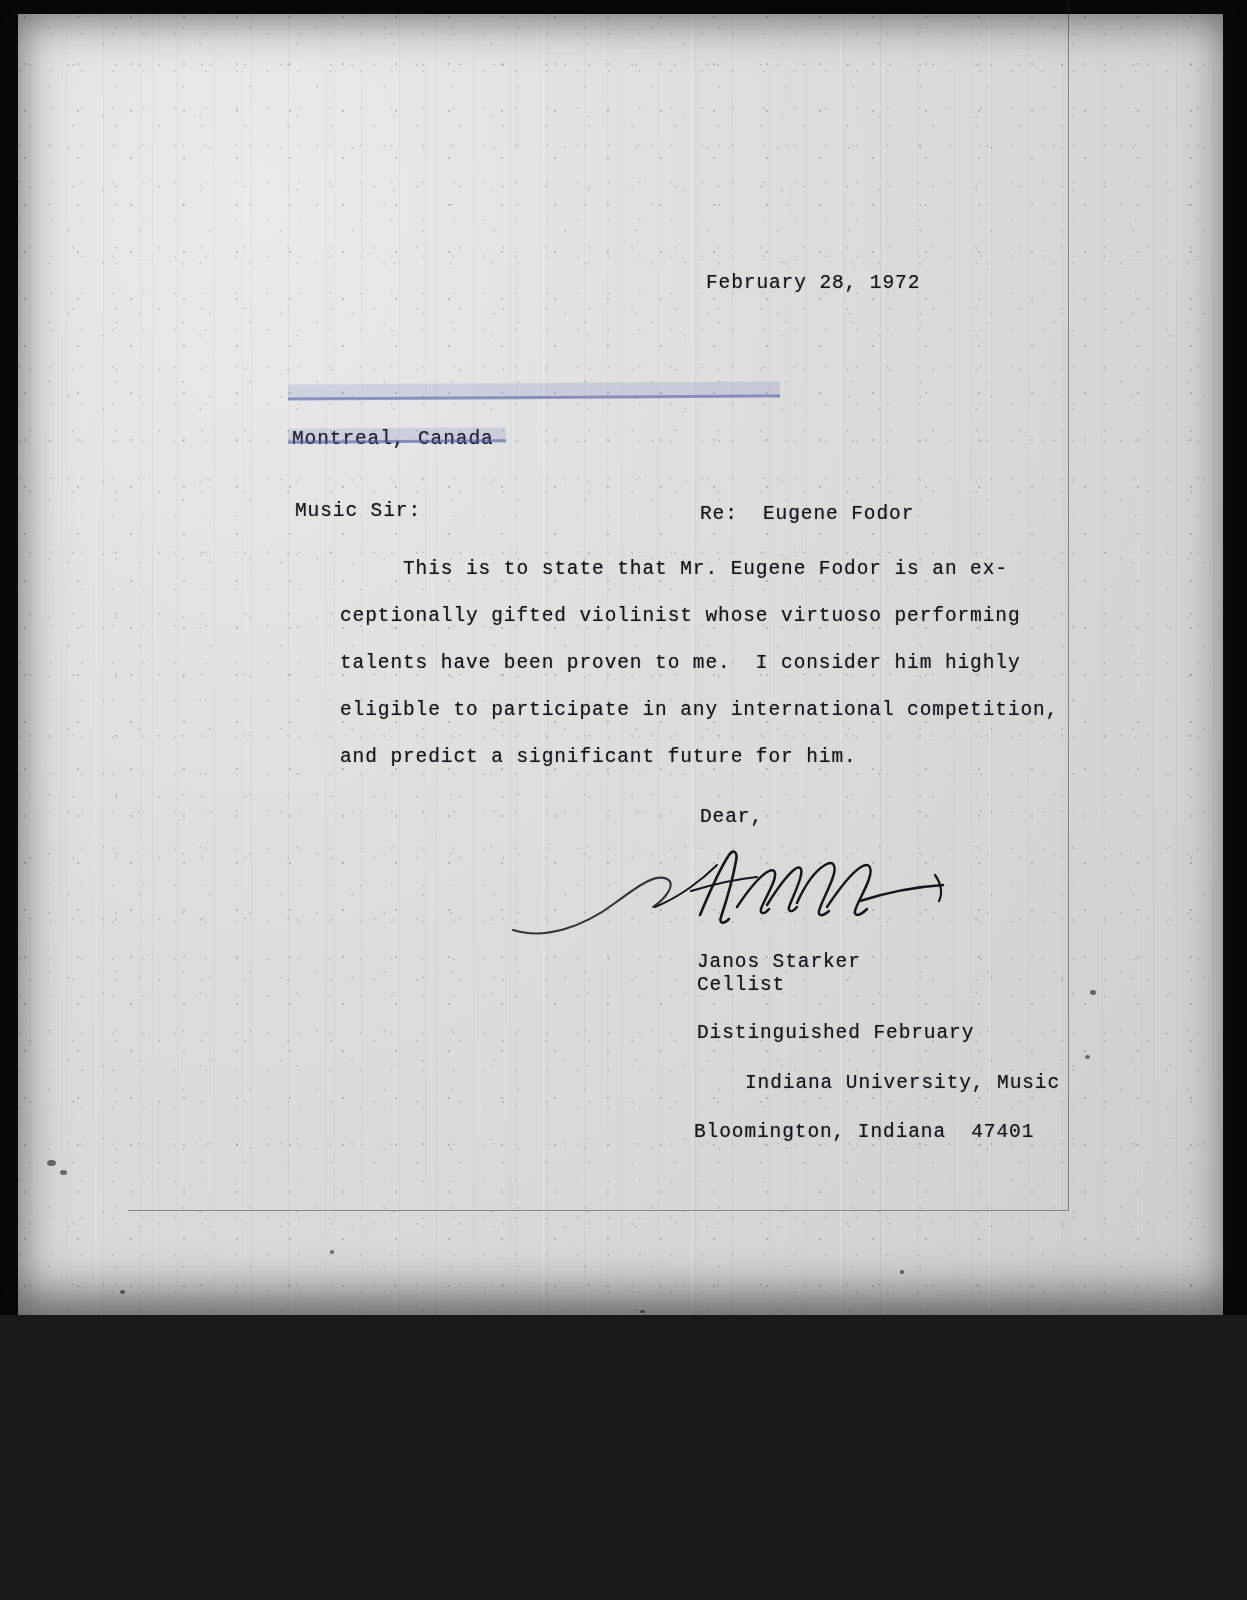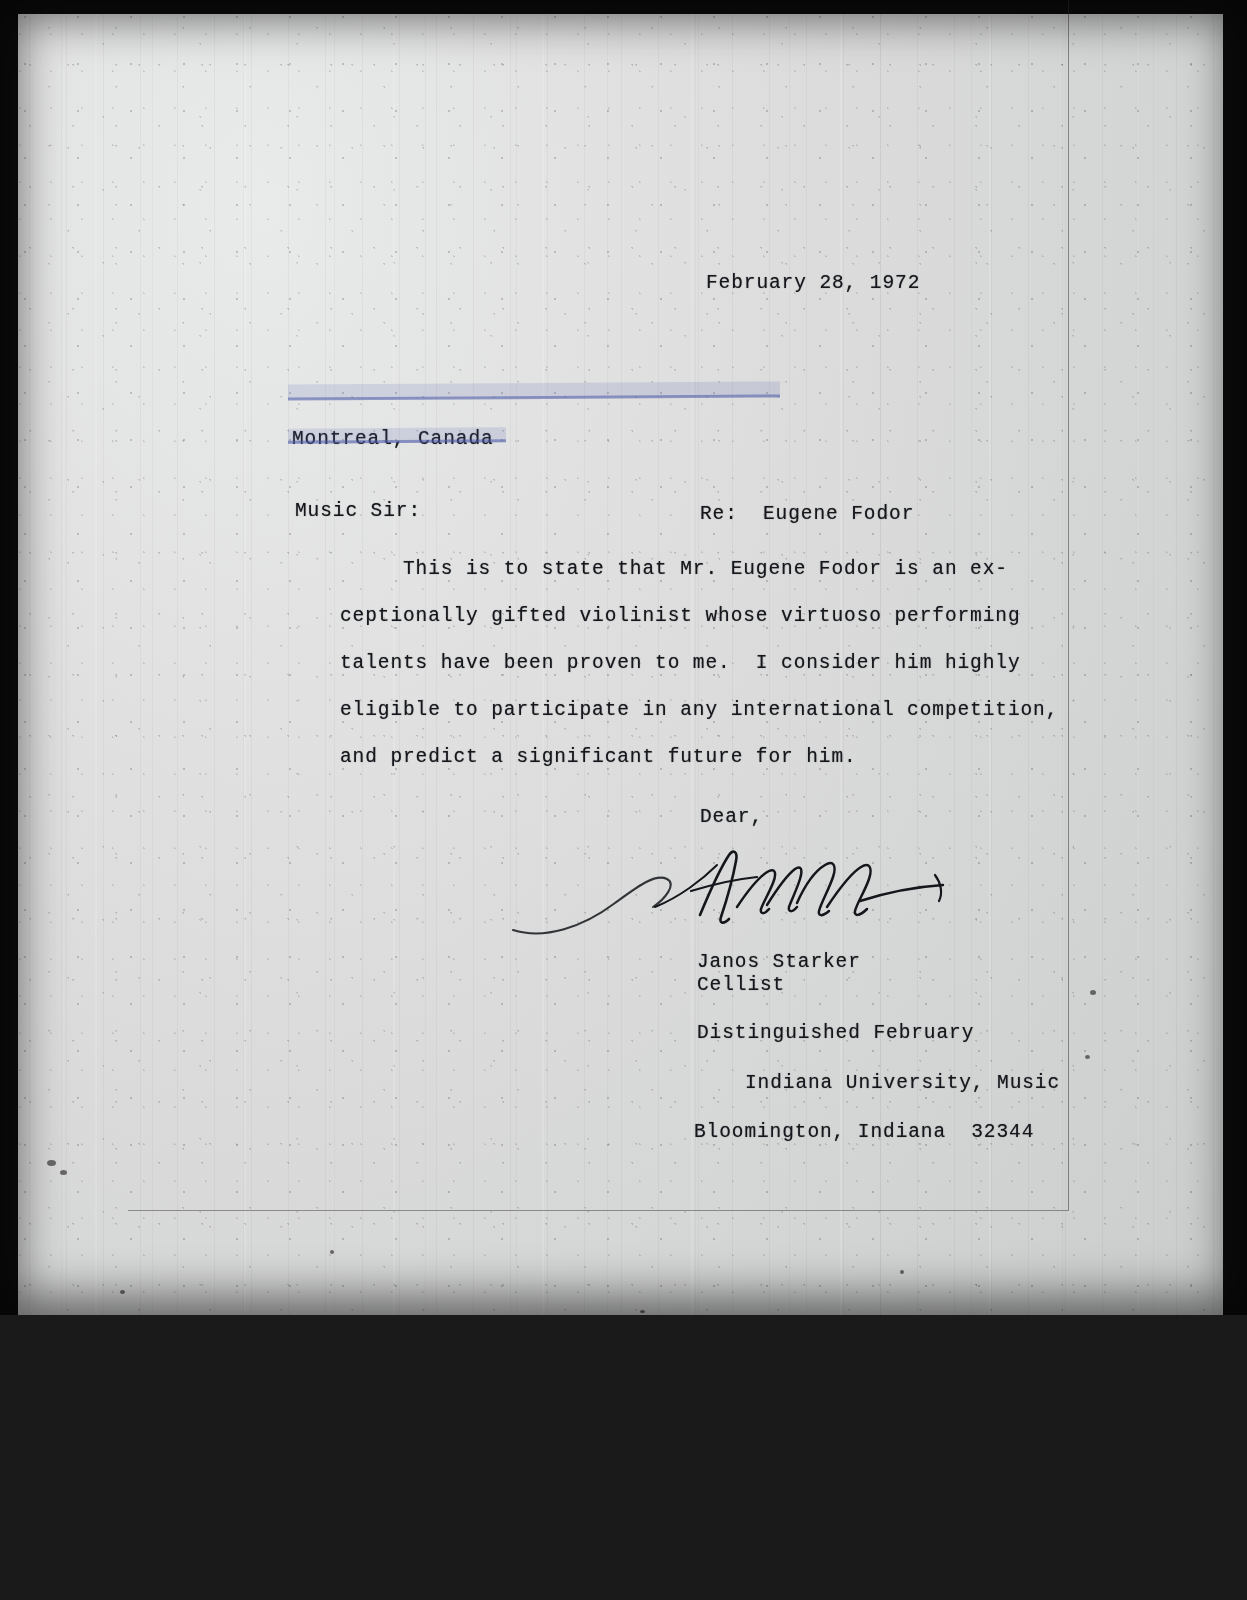--- a/index.html
+++ b/index.html
@@ -194,21 +194,21 @@
       <path d="M322 62 C334 44 346 28 356 22 C364 17 368 22 364 34 C360 46 352 58 350 66 C349 71 354 72 362 64" stroke-width="2.5"></path>
       <path d="M355 56 C380 48 408 42 438 40" stroke-width="2.4"></path>
       <path d="M430 30 C436 38 438 48 434 56" stroke-width="2.2"></path>
     </g>
   </svg>
 
   <div class="txt" id="sig-name">Janos Starker</div>
   <div class="txt" id="sig-role">Cellist</div>
   <div class="txt" id="sig-title">Distinguished February</div>
   <div class="txt" id="sig-org">Indiana University, Music</div>
-  <div class="txt" id="sig-addr">Bloomington, Indiana  32344</div>
+  <div class="txt" id="sig-addr">Bloomington, Indiana  47401</div>
 
   <div id="watermark">CYRYL</div>
 
   <div class="speck" style="left:60px;top:1170px;width:7px;height:5px;"></div>
   <div class="speck" style="left:120px;top:1290px;width:5px;height:4px;"></div>
   <div class="speck" style="left:330px;top:1250px;width:4px;height:4px;"></div>
   <div class="speck" style="left:640px;top:1310px;width:5px;height:3px;"></div>
   <div class="speck" style="left:900px;top:1270px;width:4px;height:4px;"></div>
   <div class="speck" style="left:1090px;top:990px;width:6px;height:5px;"></div>
   <div class="speck" style="left:1085px;top:1055px;width:5px;height:4px;"></div>

